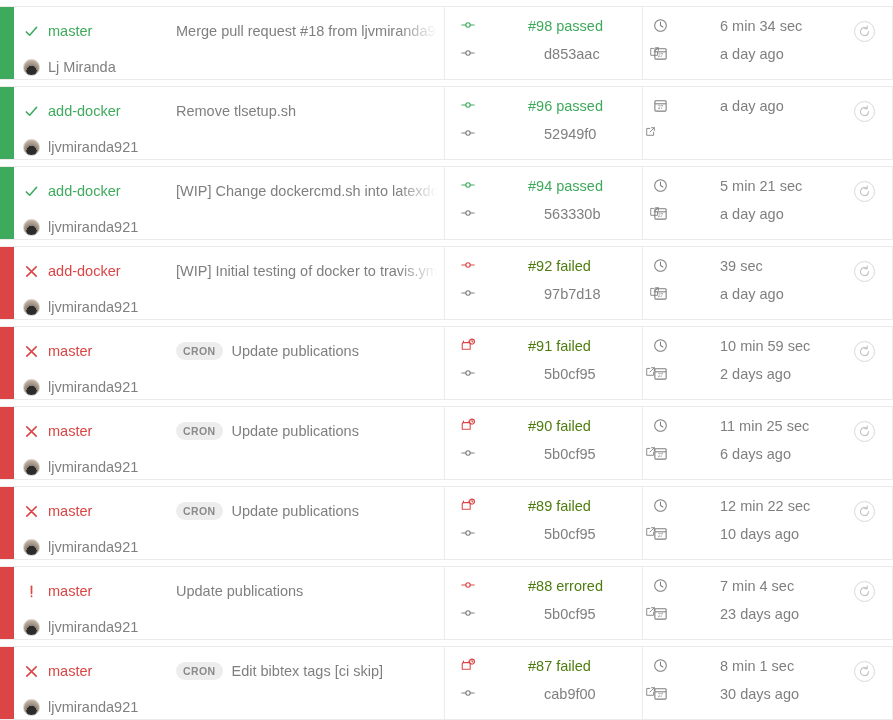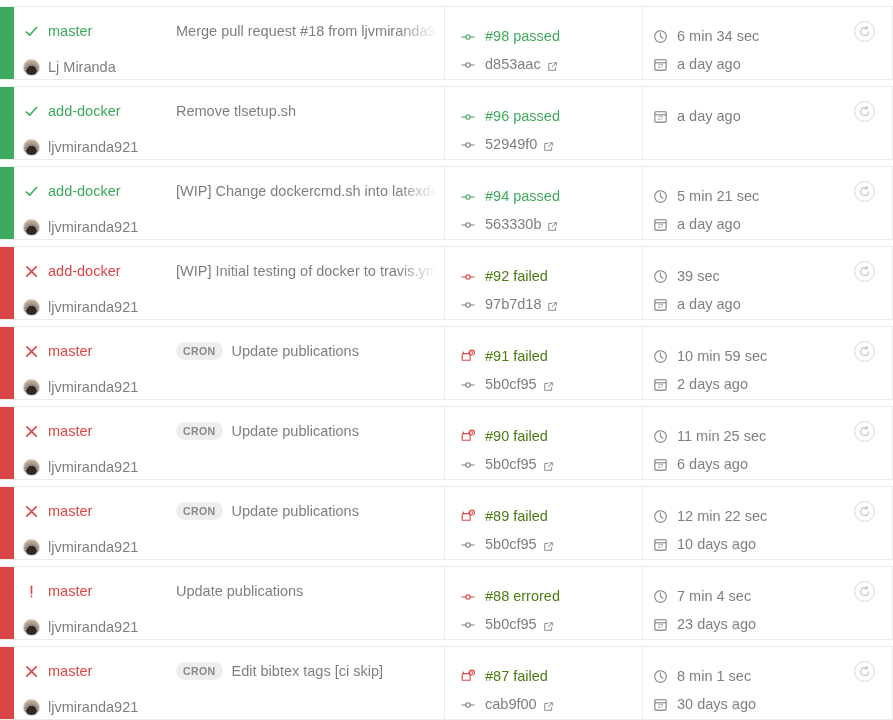--- a/index.html
+++ b/index.html
@@ -138,22 +138,23 @@
 
   
   .build-block {
     flex: 0 0 198px;
     width: 198px;
     padding: 11px 0 0 16px;
     border-right: 1px solid #eceaea;
   }
   .bline {
     display: flex;
-    align-items: flex-end;
+    align-items: flex-start;
     height: 26px;
+    gap: 43px;
   }
   .bline + .bline { margin-top: 2px; }
 
   .tiny-icon {
     flex: 0 0 24px;
     width: 24px;
     display: flex;
     align-items: center;
     justify-content: flex-start;
   }
@@ -163,20 +164,21 @@
     color: #3eaa5c;
     white-space: nowrap;
   }
   .build-row.failed .build-num,
   .build-row.errored .build-num { color: #4d7c0f; }
 
   .commit-hash {
     font-size: 14.5px;
     color: #7f7f7f;
     white-space: nowrap;
+    margin-left: 16px;
   }
   .ext-link { margin-left: 6px; display: inline-flex; vertical-align: middle; }
 
   
   .meta-block {
     flex: 1 1 auto;
     padding: 11px 0 0 10px;
   }
   .meta-text {
     font-size: 14.5px;

